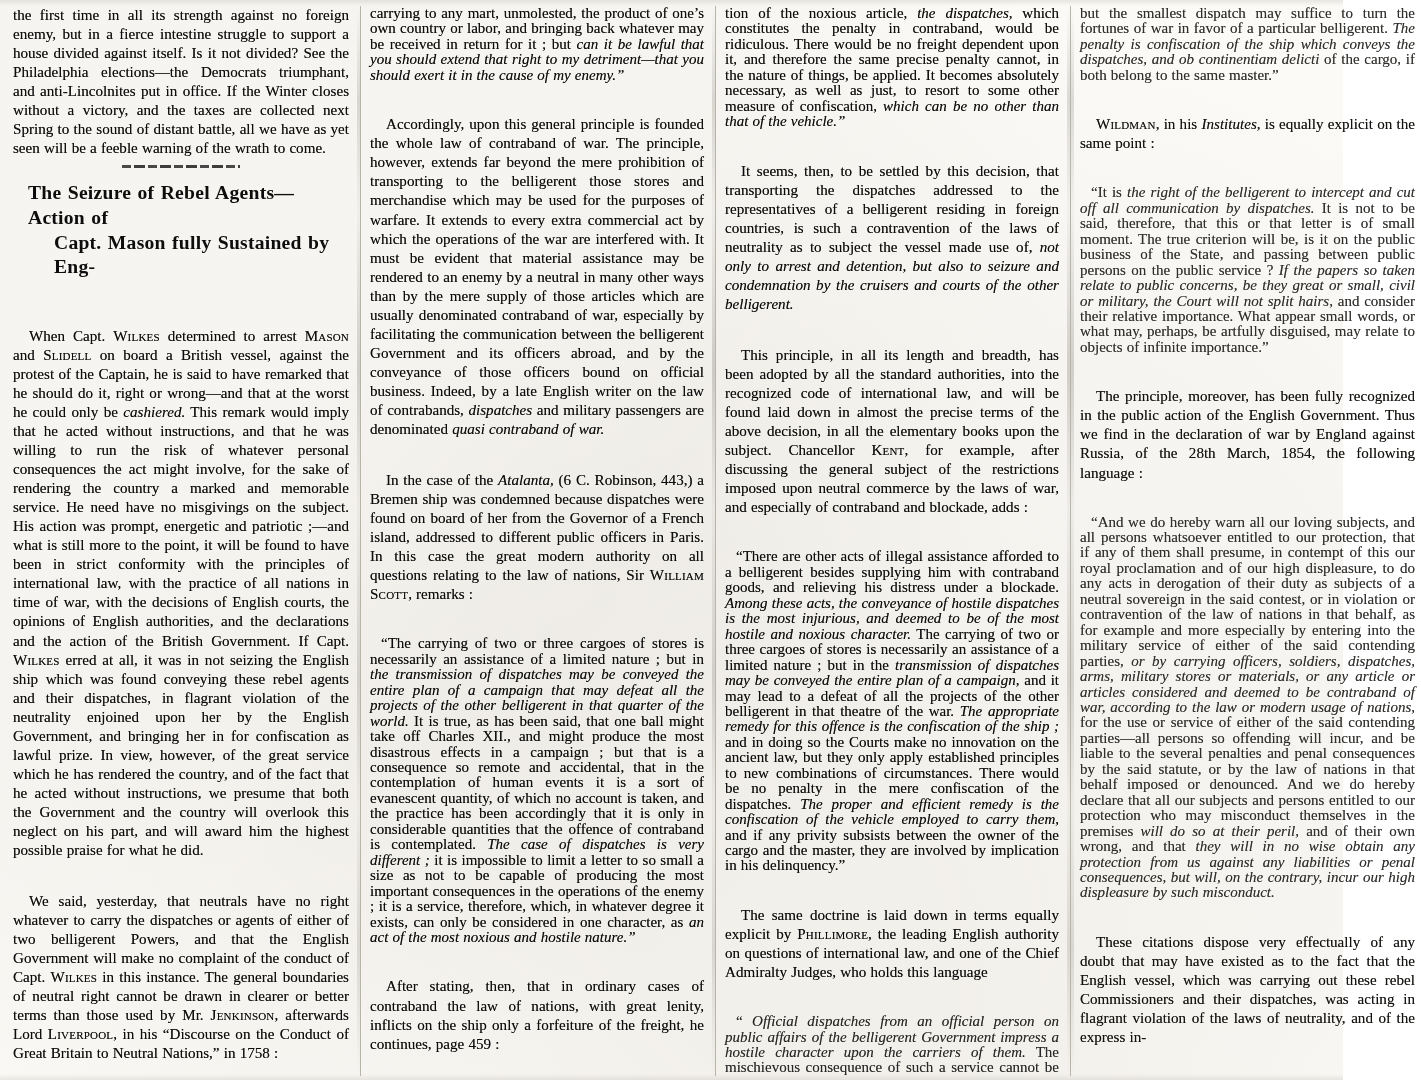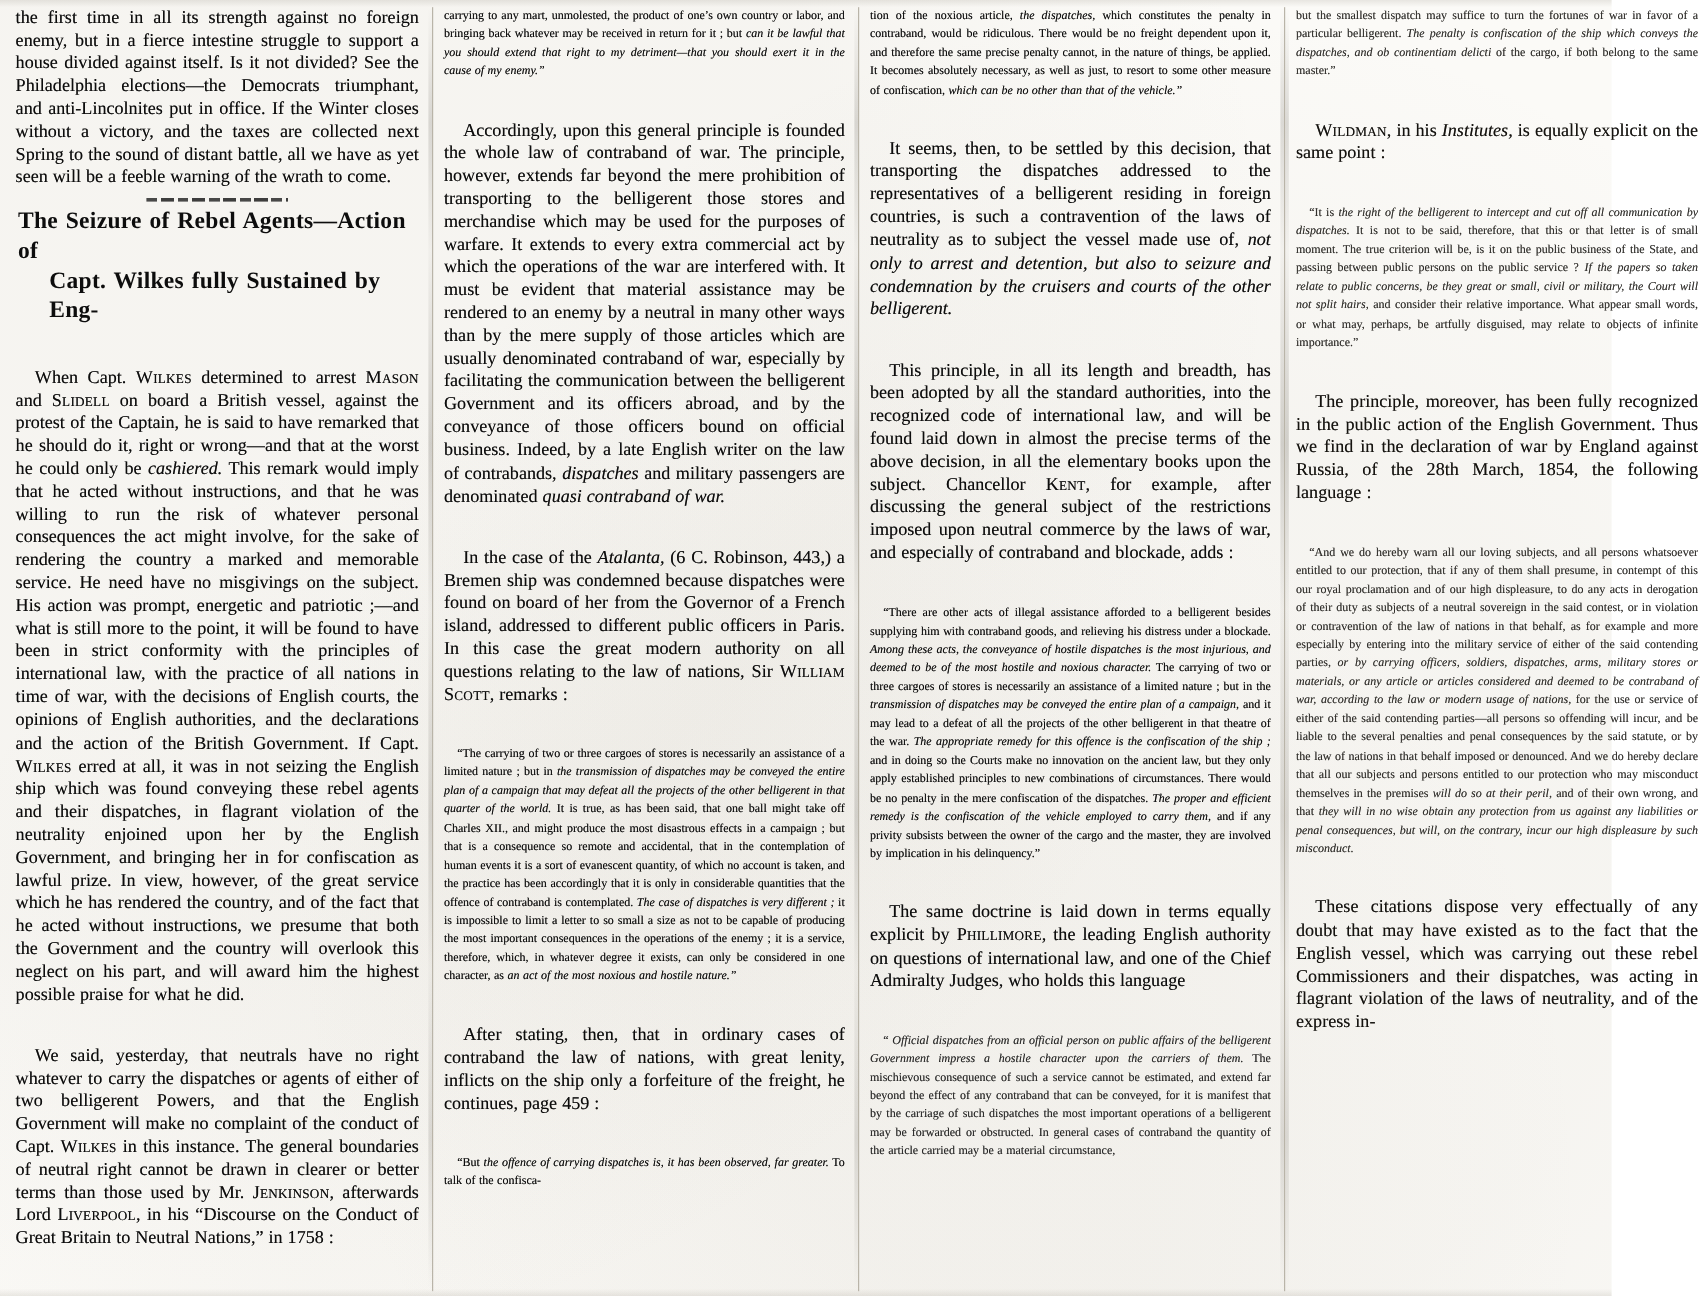--- a/index.html
+++ b/index.html
@@ -53,42 +53,42 @@
     text-align: justify;
     text-justify: inter-word;
     word-spacing: 0.4px;
     hyphens: none;
   }
   p.ind { text-indent: 16px; margin-top: 32px; }
   p.noind { text-indent: 0; }
 
   
   p.extract {
-    font-size: 10px;
+    font-size: 15px;
     line-height: 15.45px;
     text-align: justify;
     text-indent: 0;
   }
   p.extract.ind { text-indent: 11px; }
 
   .it { font-style: italic; }
   .sc {
     font-variant: small-caps;
     letter-spacing: 0.2px;
   }
 
   
   .headline {
     font-family: "Liberation Serif", "DejaVu Serif", serif;
     font-weight: bold;
     font-size: 19.6px;
     line-height: 24.6px;
     letter-spacing: 0.25px;
     text-align: left;
-    margin: 0;
+    margin: 13px;
     padding: 0 2px;
     word-spacing: 1.2px;
   }
   .headline .l2, .headline .l3 { display: block; }
   .headline .l2 { padding-left: 26px; }
   .headline .l3 { padding-left: 26px; }
 
   
   .rule-dash {
     width: 118px;
@@ -147,21 +147,21 @@
 
   <div class="col c1">
     <div class="smudge right"></div>
 
     <p class="noind inkblur">the first time in all its strength against no foreign enemy, but in a fierce intestine struggle to support a house divided against itself. Is it not divided? See the Philadelphia elections—the Democrats triumphant, and anti-Lincolnites put in office. If the Winter closes without a victory, and the taxes are collected next Spring to the sound of distant battle, all we have as yet seen will be a feeble warning of the wrath to come.</p>
 
     <div class="rule-dash"></div>
 
     <h2 class="headline">
       <span class="l1">The Seizure of Rebel Agents—Action of</span>
-      <span class="l2">Capt. Wilkes fully Sustained by Eng-</span>
+      <span class="l2">Capt. Mason fully Sustained by Eng-</span>
     </h2>
 
     <div class="gap-xs"></div>
 
     <p class="ind inkblur"><span>When Capt. </span><span class="sc">Wilkes</span><span> determined to arrest </span><span class="sc">Mason</span><span> and </span><span class="sc">Slidell</span><span> on board a British vessel, against the protest of the Captain, he is said to have remarked that he should do it, right or wrong—and that at the worst he could only be </span><span class="it">cashiered.</span><span> This remark would imply that he acted without instructions, and that he was willing to run the risk of whatever personal consequences the act might involve, for the sake of rendering the country a marked and memorable service. He need have no misgivings on the subject. His action was prompt, energetic and patriotic ;—and what is still more to the point, it will be found to have been in strict conformity with the principles of international law, with the practice of all nations in time of war, with the decisions of English courts, the opinions of English authorities, and the declarations and the action of the British Government. If Capt. </span><span class="sc">Wilkes</span><span> erred at all, it was in not seizing the English ship which was found conveying these rebel agents and their dispatches, in flagrant violation of the neutrality enjoined upon her by the English Government, and bringing her in for confiscation as lawful prize. In view, however, of the great service which he has rendered the country, and of the fact that he acted without instructions, we presume that both the Government and the country will overlook this neglect on his part, and will award him the highest possible praise for what he did.</span></p>
 
     <p class="ind inkblur"><span>We said, yesterday, that neutrals have no right whatever to carry the dispatches or agents of either of two belligerent Powers, and that the English Government will make no complaint of the conduct of Capt. </span><span class="sc">Wilkes</span><span> in this instance. The general boundaries of neutral right cannot be drawn in clearer or better terms than those used by Mr. </span><span class="sc">Jenkinson</span><span>, afterwards Lord </span><span class="sc">Liverpool</span><span>, in his “Discourse on the Conduct of Great Britain to Neutral Nations,” in 1758 :</span></p>
 
     <p class="extract ind inkblur">“The liberty of navigation,” he remarks, “in fair construction, can mean no more than the right of</p>
   </div>

